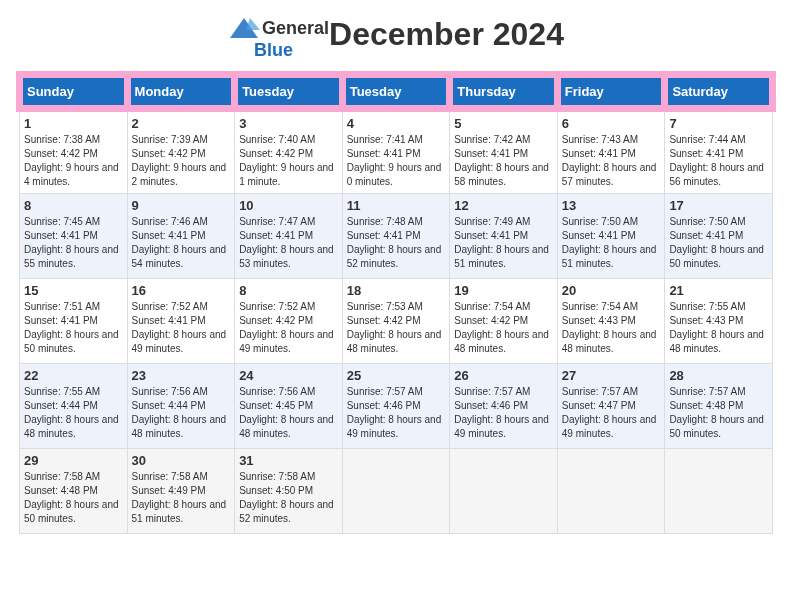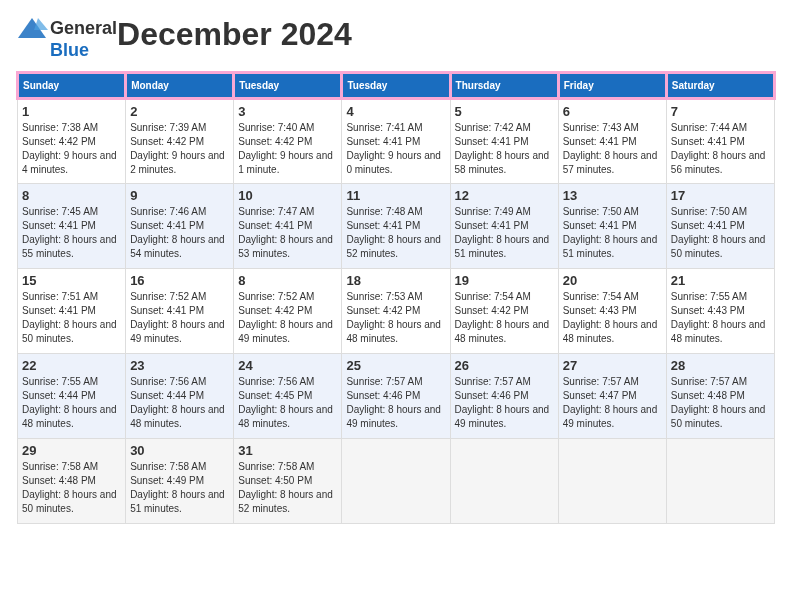--- a/index.html
+++ b/index.html
@@ -5,21 +5,21 @@
     * { box-sizing: border-box; margin: 0; padding: 0; }
     body {
       font-family: Arial, sans-serif;
       background: #fff;
       width: 792px;
       min-height: 612px;
       padding: 16px;
     }
     .header {
       display: flex;
-      justify-content: flex-start;
+      justify-content: center;
       align-items: flex-start;
       margin-bottom: 10px;
     }
     .logo {
       display: flex;
       flex-direction: column;
       align-items: flex-start;
     }
     .logo-row {
       display: flex;
@@ -39,25 +39,25 @@
       color: #555;
     }
     table {
       width: 100%;
       border-collapse: collapse;
       table-layout: fixed;
     }
     th {
       background-color: #1a6dbf;
       color: #fff;
-      font-size: 10px;
+      font-size: 13px;
       font-weight: bold;
       padding: 6px 4px;
       text-align: left;
-      border: 3px solid #f9a8d4;
+      border: 7px solid #f9a8d4;
     }
     td {
       border: 1px solid #ddd;
       vertical-align: top;
       padding: 4px;
       font-size: 10.5px;
       color: #333;
       height: 85px;
       background: #fff;
     }
@@ -96,21 +96,21 @@
 
 <div class="header">
   <div class="logo">
     <div class="logo-row">
       <svg width="32" height="24" viewBox="0 0 32 24">
         <polygon points="16,2 30,22 2,22" fill="#1a6dbf" opacity="0.85"></polygon>
         <polygon points="22,2 32,14 18,14" fill="#4a9fe0" opacity="0.7"></polygon>
       </svg>
       <span style="font-size:18px; font-weight:bold; color:#333;">General</span>
     </div>
-    <span style="font-size:18px; font-weight:bold; color:#1a6dbf; margin-left:34px;">Blue</span>
+    <span style="font-size:18px; font-weight:bold; color:#1a6dbf; margin-left:26px;">Blue</span>
   </div>
   <div class="title-section">
     <div class="month-title">December 2024</div>
   </div>
 </div>
 
 <table>
   <thead>
     <tr>
       <th>Sunday</th>

